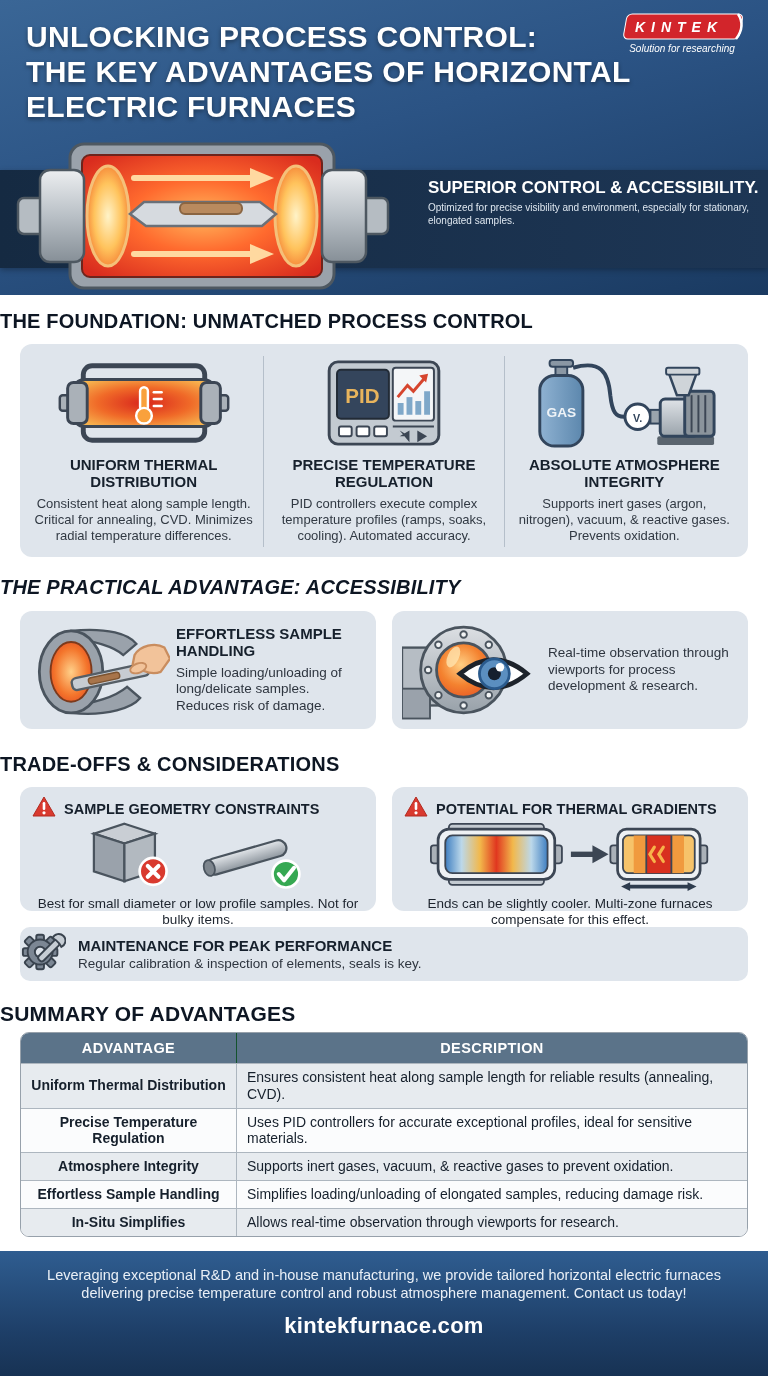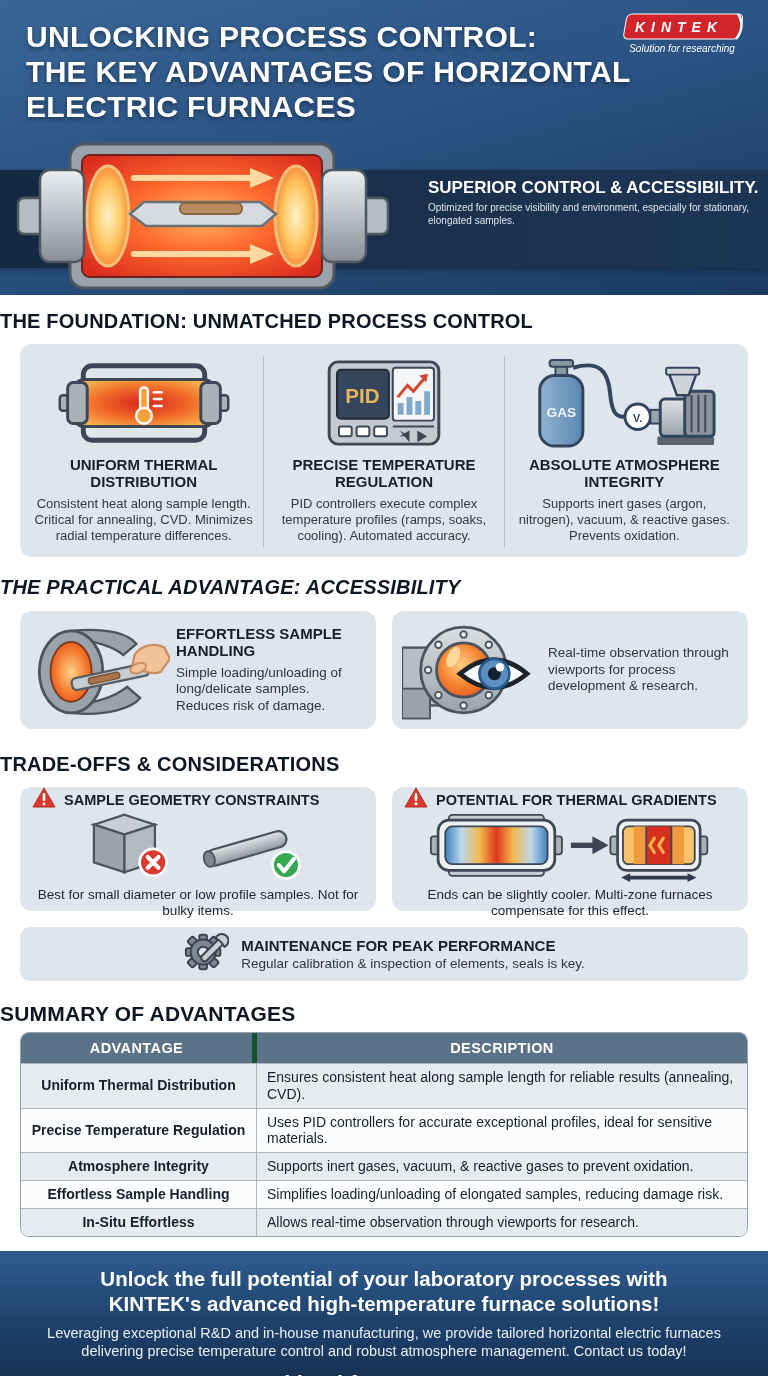--- a/index.html
+++ b/index.html
@@ -46,39 +46,39 @@
   .foundation-col { flex:1; padding:0 10px; text-align:center; }
   .foundation-col + .foundation-col { border-left:1.5px solid #b5bfca; }
   .f-icon { height:94px; display:flex; align-items:center; justify-content:center; margin-bottom:6px; }
   .f-heading { font-size:15px; font-weight:800; color:#16202c; line-height:1.15; margin:0 0 5px; }
   .f-body { font-size:13px; color:#313943; line-height:1.24; margin:0; }
   .cards-row { display:flex; gap:16px; margin:0 20px; }
   .p-card { flex:1; display:flex; align-items:center; height:118px; padding:6px 12px 6px 4px; }
   .p-icon { width:152px; flex:none; display:flex; justify-content:center; align-items:center; }
   .p-text h3 { font-size:15px; font-weight:800; margin:0 0 5px; line-height:1.15; color:#16202c; }
   .p-text p  { font-size:13.5px; margin:0; line-height:1.24; color:#2e353f; }
-  .t-card { flex:1; display:flex; flex-direction:column; height:124px; padding:0 12px 8px; }
+  .t-card { flex:1; display:flex; flex-direction:column; height:124px; padding:9px 12px 8px; }
   .t-head { display:flex; align-items:center; gap:8px; }
   .t-head h3 { font-size:14.5px; font-weight:800; margin:0; color:#16202c; }
   .t-icons { flex:1; display:flex; align-items:center; justify-content:center; }
   .t-caption { font-size:13.5px; text-align:center; line-height:1.2; color:#1d242e; margin:4px; }
   .m-bar { margin:16px 20px 0; height:54px; border-radius:10px;
-           display:flex; align-items:center; justify-content:center; gap:12px; }
+           display:flex; align-items:center; gap:12px; }
   .m-text h3 { font-size:15px; font-weight:800; margin:0; color:#16202c; }
   .m-text p  { font-size:13.5px; margin:2px 0 0; color:#2e353f; }
   
   .summary-table {
     margin:0 20px; width:728px; border-collapse:separate; border-spacing:0;
     border:1.5px solid #97a1ab; border-radius:9px; overflow:hidden; font-size:14px;
   }
   .summary-table th {
     background:#5b7389; color:#ffffff; font-weight:800; font-size:14.5px;
     padding:7px 8px; letter-spacing:.4px;
   }
-  .summary-table th:first-child { width:236px; border-right:5px solid #14532d; }
+  .summary-table th:first-child { width:216px; border-right:1px solid #14532d; }
   .summary-table td { padding:5px 10px; border-top:1px solid #adb6bf; line-height:1.2; }
   .summary-table td.adv { font-weight:700; text-align:center; border-right:1px solid #adb6bf; }
   .summary-table tbody tr:nth-child(odd) td { background:#e7ebef; }
   .summary-table tbody tr:nth-child(even) td { background:#fbfcfd; }
   
   .footer {
     margin-top:14px; height:146px; position:relative;
     background:linear-gradient(180deg,#2f5d90 0%, #1e3f68 55%, #142c4a 100%);
     color:#ffffff; text-align:center; padding:15px 24px 0;
   }
@@ -450,24 +450,23 @@
     </tr>
     <tr>
       <td class="adv">Atmosphere Integrity</td>
       <td>Supports inert gases, vacuum, &amp; reactive gases to prevent oxidation.</td>
     </tr>
     <tr>
       <td class="adv">Effortless Sample Handling</td>
       <td>Simplifies loading/unloading of elongated samples, reducing damage risk.</td>
     </tr>
     <tr>
-      <td class="adv">In-Situ Effortless</td>
+      <td class="adv">In-Situ Simplifies</td>
       <td>Allows real-time observation through viewports for research.</td>
     </tr>
   </tbody>
 </table>
 
 <div class="footer">
-  <p class="f-headline">Unlock the full potential of your laboratory processes with KINTEK's advanced high-temperature furnace solutions!</p>
   <p class="f-sub">Leveraging exceptional R&amp;D and in-house manufacturing, we provide tailored horizontal electric furnaces delivering precise temperature control and robust atmosphere management. Contact us today!</p>
   <p class="f-site">kintekfurnace.com</p>
 
 </div>
 
 </body></html>

